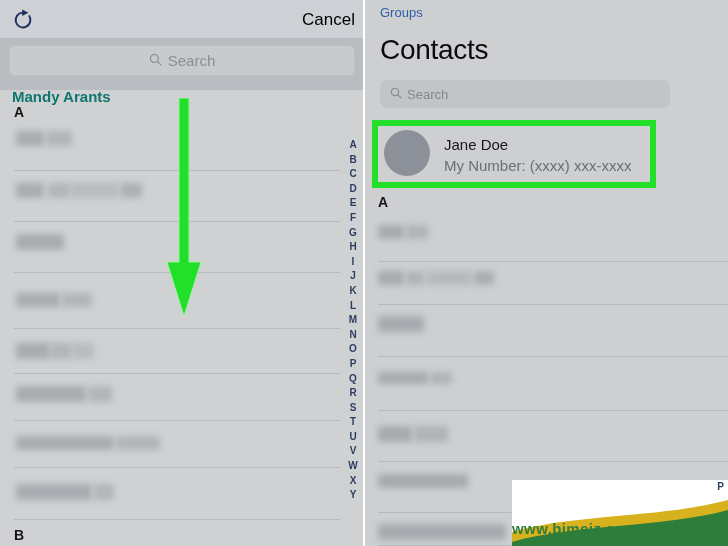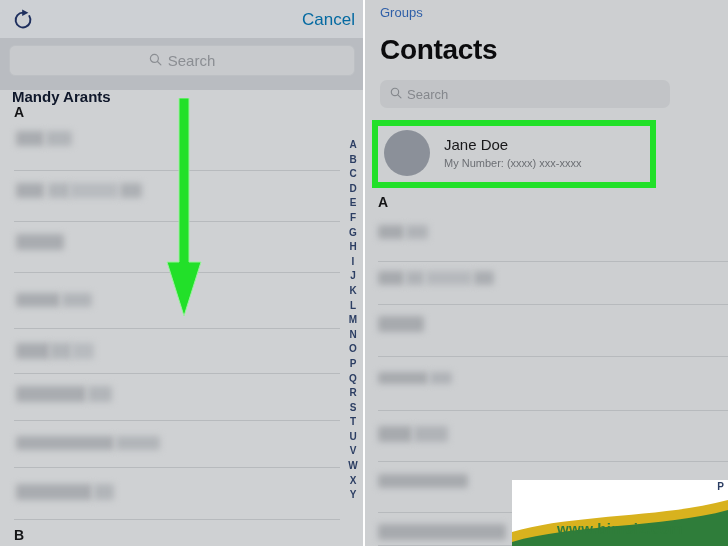--- a/index.html
+++ b/index.html
@@ -54,21 +54,21 @@
     text-align: center;
     font-size: 19px;
     font-weight: bold;
     color: #0b0b0d;
     letter-spacing: 0.2px;
   }
   .nav-cancel {
     position: absolute;
     right: 9px; top: 10px;
     font-size: 17px;
-    color: #0369a1;
+    color: #000000;
     text-align: right;
   }
   .refresh-icon {
     position: absolute;
     left: 11px; top: 8px;
     width: 24px; height: 24px;
   }
 
   
   .searchbar-strip {
@@ -100,21 +100,21 @@
     font-size: 15px;
     color: #8b8e93;
   }
   .mag-icon { display:block; }
 
   
   .ghost-text {
     position: absolute;
     font-size: 15px;
     font-weight: bold;
-    color: #0f172a;
+    color: #0f766e;
     white-space: nowrap;
     z-index: 17;
   }
 
   
   .section-head {
     position: absolute;
     font-size: 14px;
     font-weight: bold;
     color: #141416;
@@ -161,21 +161,21 @@
   }
   .plus-icon {
     position: absolute;
     right: 14px; top: 3px;
     width: 20px; height: 20px;
   }
   .big-title {
     position: absolute;
     left: 16px; top: 34px;
     font-size: 28px;
-    font-weight: bold;
+    font-weight: normal;
     color: #0b0b0d;
     letter-spacing: -0.3px;
   }
   .search-field-right {
     position: absolute;
     left: 16px; top: 80px;
     width: 290px; height: 28px;
     box-sizing: border-box;
     background: #c2c4c7;
     border-radius: 7px;
@@ -217,21 +217,21 @@
   }
   .card-name {
     position: absolute;
     left: 68px; top: 12px;
     font-size: 15px;
     color: #18181a;
   }
   .card-sub {
     position: absolute;
     left: 68px; top: 33px;
-    font-size: 11px;
+    font-size: 15px;
     color: #6c6f74;
   }
 
   
   .green-arrow {
     position: absolute;
     left: 160px; top: 98px;
     width: 48px; height: 218px;
     z-index: 32;
   }
@@ -258,21 +258,20 @@
     font-weight: bold;
     color: #ffffff;
     -webkit-text-stroke: 1.4px #2f7d3a;
     letter-spacing: 9px;
     font-family: "DejaVu Sans", sans-serif;
   }
   .wm-url {
     position: absolute;
     left: 0; top: 40px;
     width: 216px;
-    text-align: center;
     font-size: 15px;
     font-weight: bold;
     color: #2f7d3a;
     letter-spacing: 0.4px;
     z-index: 3;
   }
   .wm-swoosh { position:absolute; left:0; top:0; }
   .wm-p {
     position: absolute;
     right: 4px; top: 1px;

